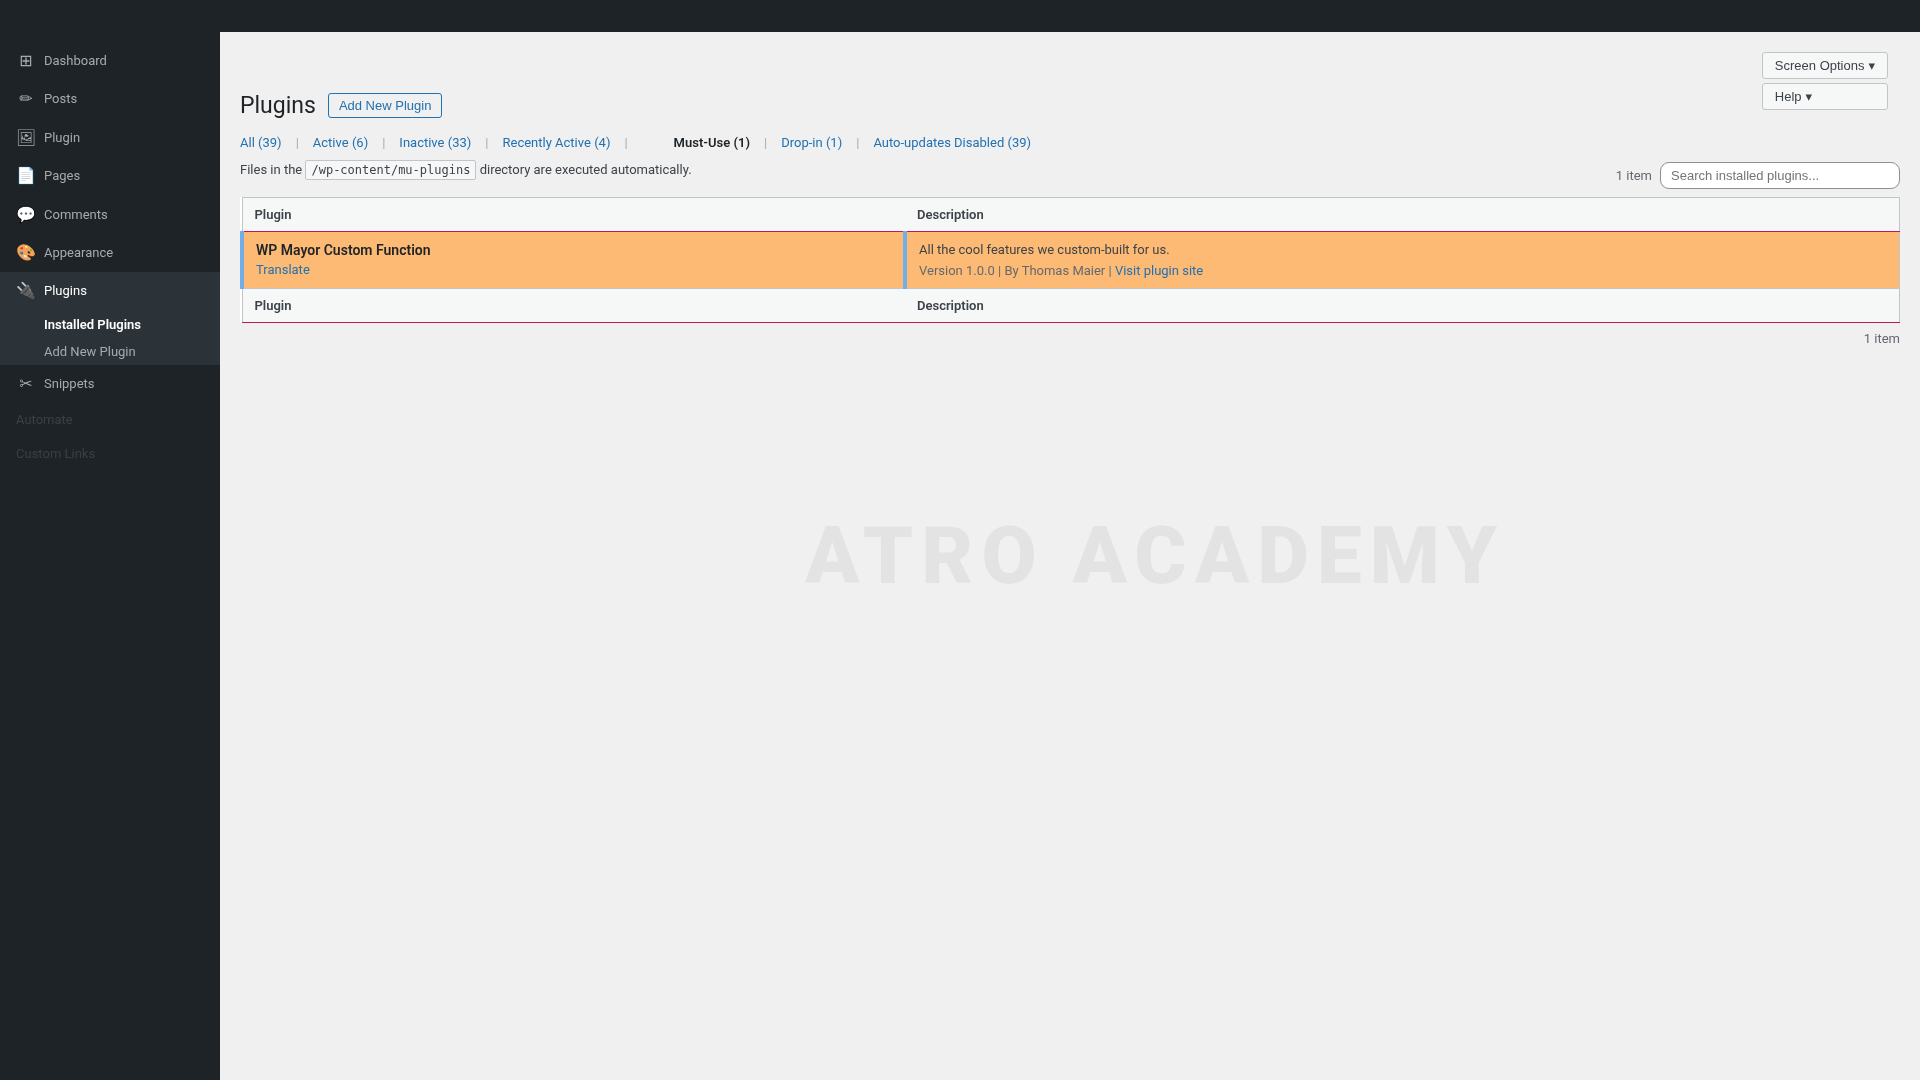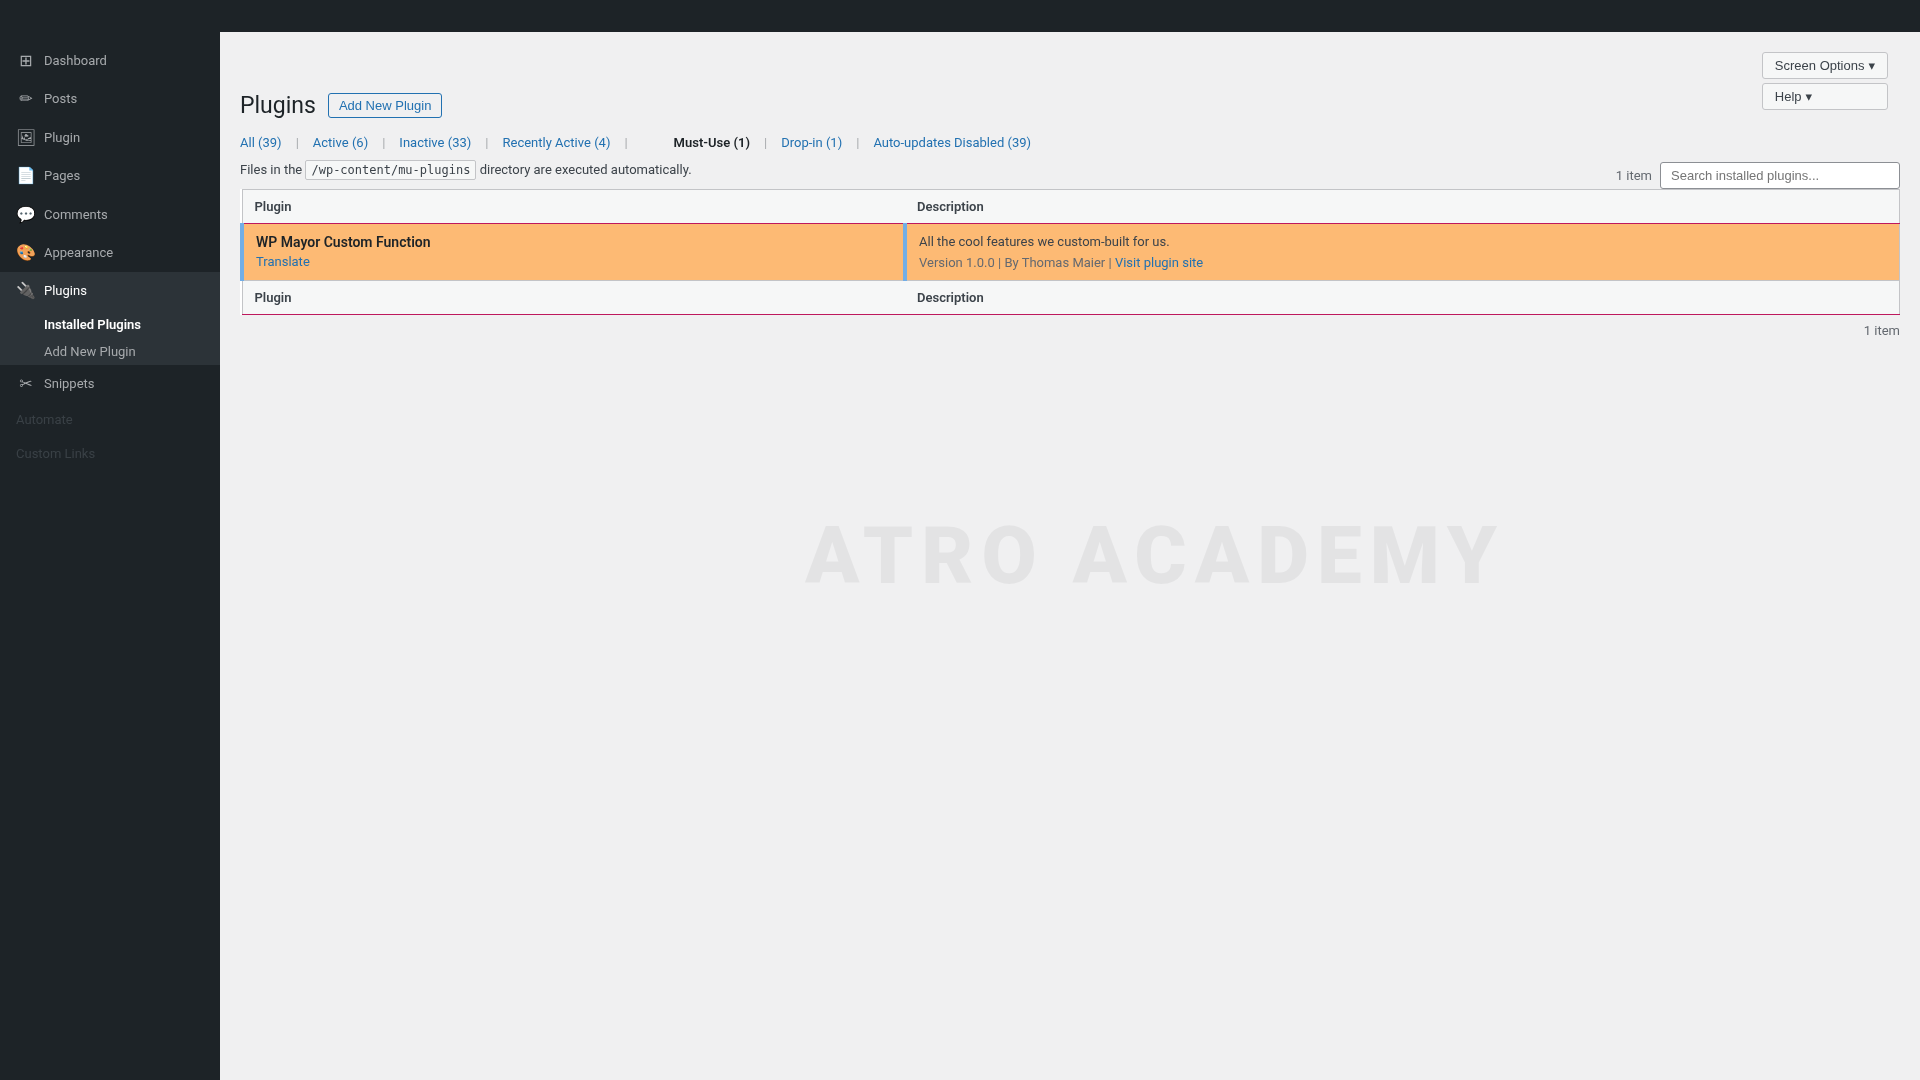--- a/index.html
+++ b/index.html
@@ -156,31 +156,32 @@
     }
     .filter-separator {
       color: #a7aaad;
       margin: 0 6px;
     }
 
     
     .search-plugins-input {
       padding: 5px 10px;
       border: 1px solid #8c8f94;
-      border-radius: 3px;
+      border-radius: 9px;
       font-size: 13px;
       color: #8c8f94;
       width: 240px;
       background: #fff;
     }
 
     
     .table-actions-row {
       display: flex;
       justify-content: space-between;
+      margin-bottom: 8px;
     }
     .items-count {
       color: #646970;
       font-size: 13px;
       text-align: right;
     }
 
     
     .info-text {
       font-size: 13px;

